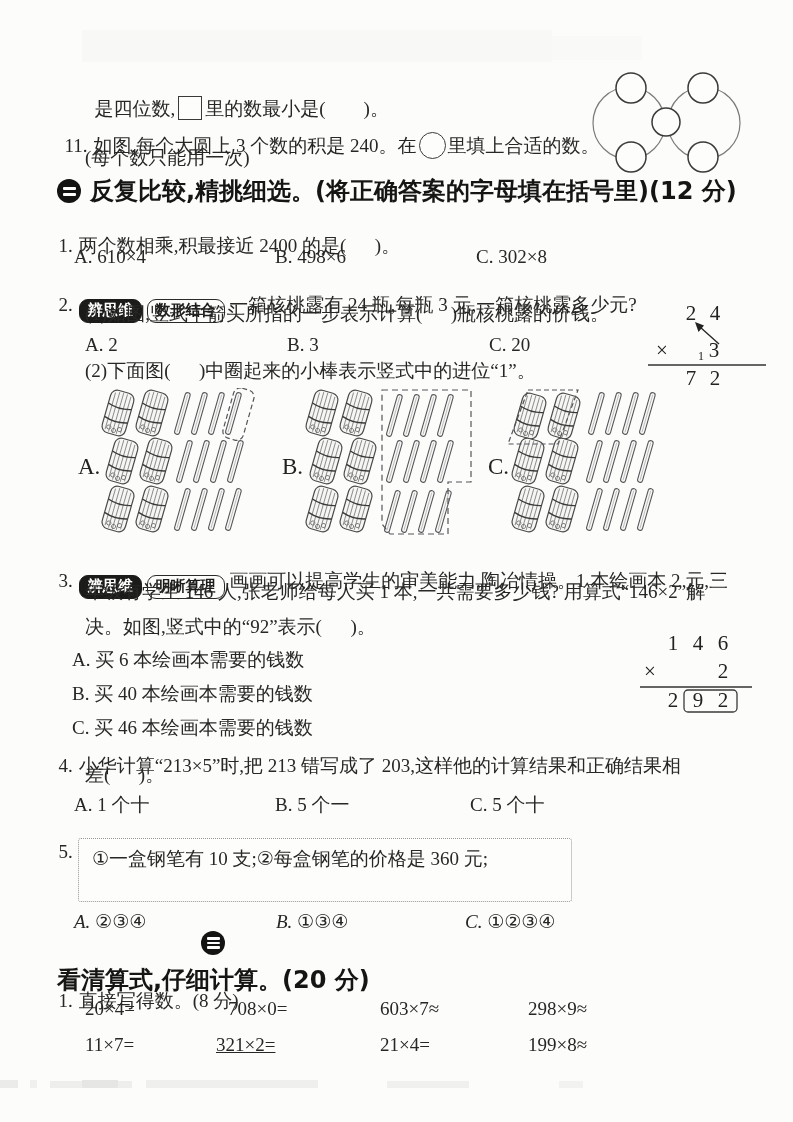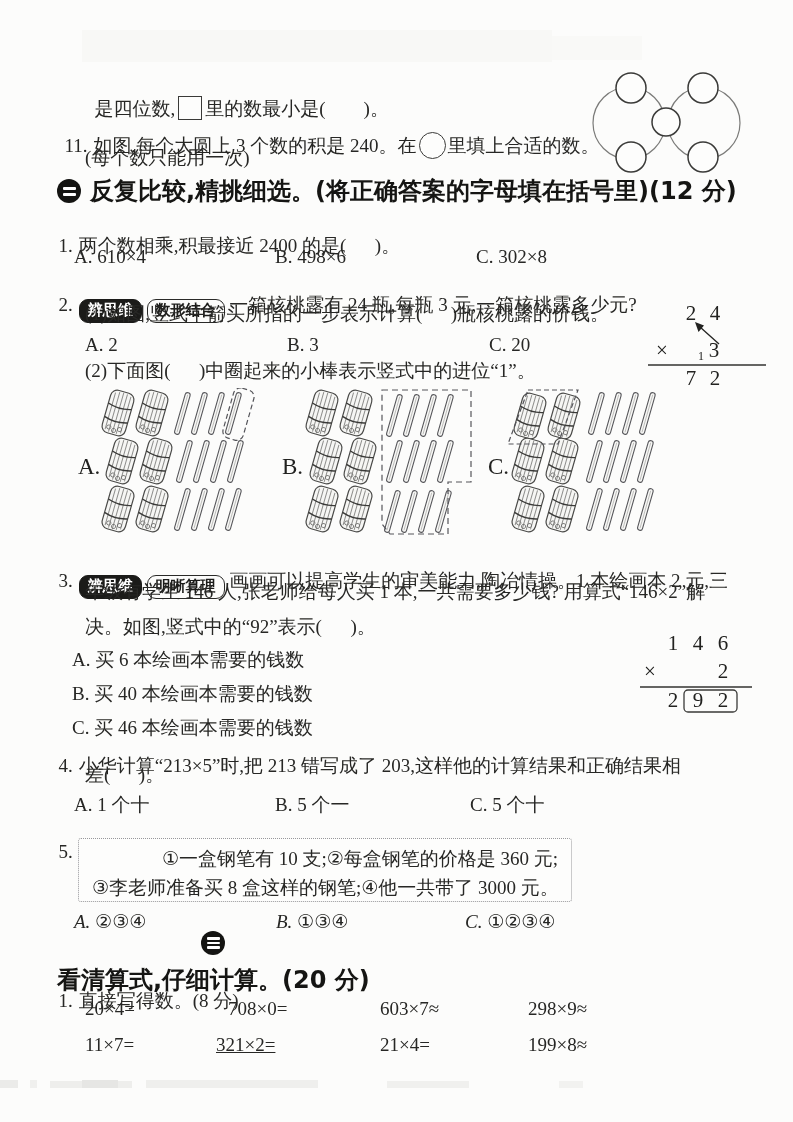--- a/index.html
+++ b/index.html
@@ -245,23 +245,22 @@
 <div class="abs line" style="left:85px;top:763px;">差(      )。</div>
 <div class="abs optrow" style="left:0;top:792px;width:650px;height:24px;">
   <span style="left:74px;">A. 1 个十</span>
   <span style="left:275px;">B. 5 个一</span>
   <span style="left:470px;">C. 5 个十</span>
 </div>
 
 <div class="abs line" style="left:49px;top:816px;">
   <span class="qnum">5.</span><span>要解决“李老师买回钢笔后还剩多少钱”可以选择条件(      )。</span>
 </div>
-<div class="abs dotbox" style="left:78px;top:838px;width:494px;height:64px;text-align:right;">
+<div class="abs dotbox" style="left:78px;top:838px;width:494px;height:64px;">
   <div class="line">①一盒钢笔有 10 支;②每盒钢笔的价格是 360 元;</div>
-  <div class="line">③李老师准备买 8 盒这样的钢笔;④他一共带了 3000 元。</div>
 </div>
 <div class="abs optrow" style="left:0;top:910px;width:793px;height:24px;font-style:italic;">
   <span style="left:74px;">A. ②③④</span>
   <span style="left:276px;">B. ①③④</span>
   <span style="left:465px;">C. ①②③④</span>
 </div>
 
 <div class="abs hdr" style="left:57px;top:931px;flex-direction:column;">
   <span class="seal three"><span class="bar"></span><span class="bar"></span><span class="bar"></span></span>
   <span>看清算式,仔细计算。(20 分)</span>

